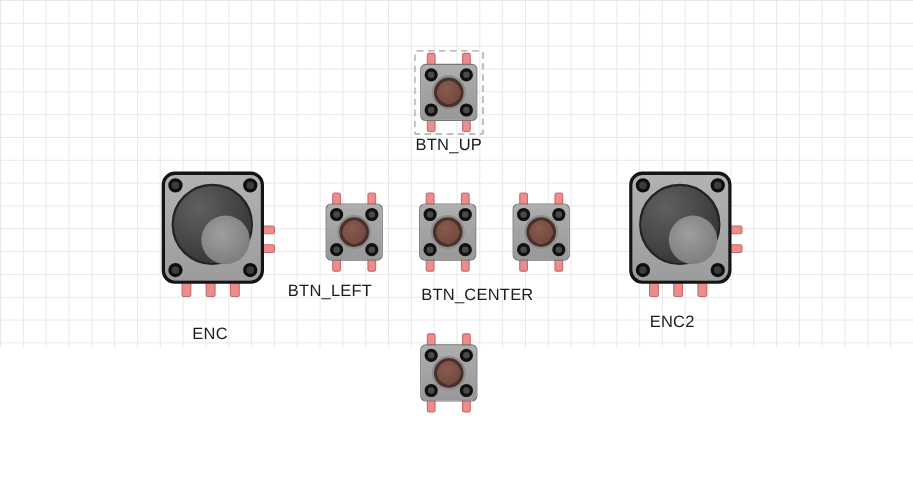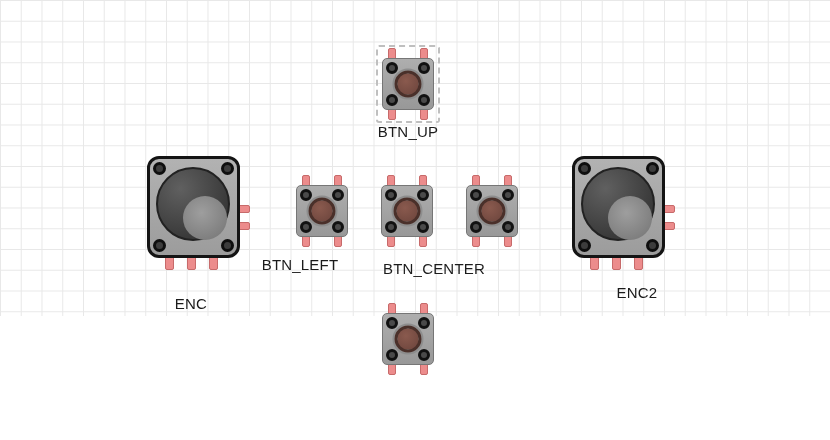--- a/index.html
+++ b/index.html
@@ -185,21 +185,21 @@
     <div class="enc-body">
       <span class="enc-screw s-tl"></span>
       <span class="enc-screw s-tr"></span>
       <span class="enc-screw s-bl"></span>
       <span class="enc-screw s-br"></span>
       <div class="enc-knob">
         <span class="enc-shaft"></span>
       </div>
     </div>
   </div>
-  <div class="part-label" style="left:637px; top:284px;">ENC2</div>
+  <div class="part-label" style="left:611px; top:284px;">ENC2</div>
 
   <div class="pushbutton" style="left:379px; top:303px;">
     <span class="pb-pin pin-tl"></span>
     <span class="pb-pin pin-tr"></span>
     <span class="pb-pin pin-bl"></span>
     <span class="pb-pin pin-br"></span>
     <div class="pb-body">
       <span class="pb-contact ct-tl"></span>
       <span class="pb-contact ct-tr"></span>
       <span class="pb-contact ct-bl"></span>

